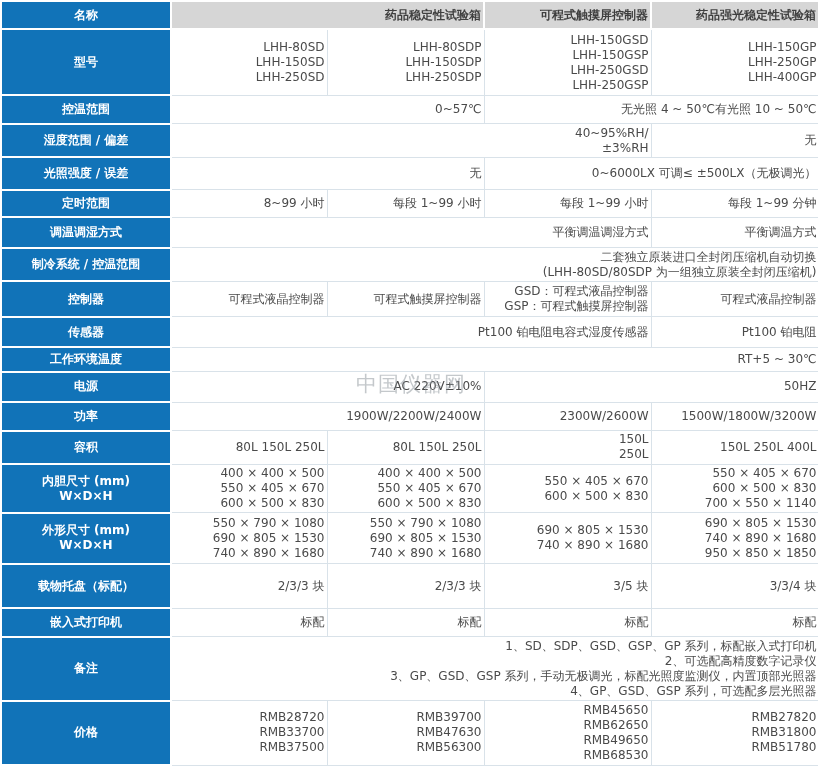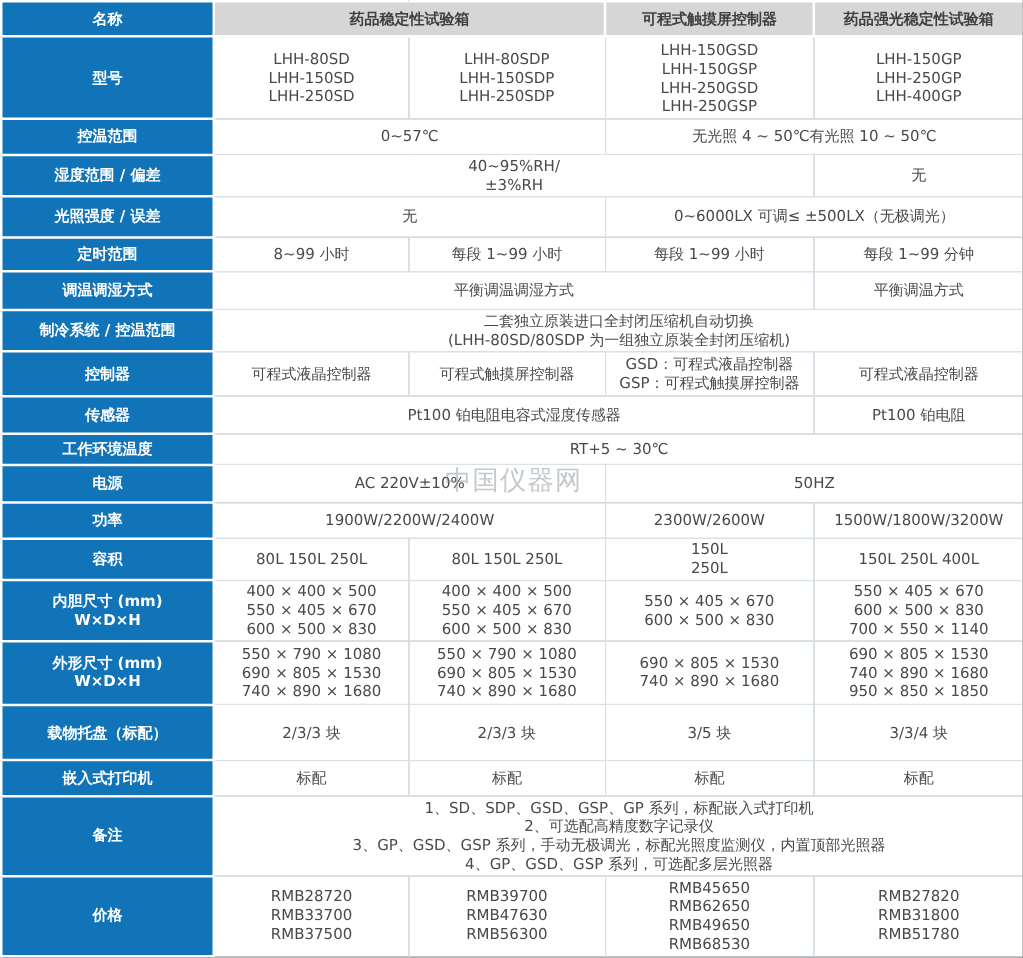--- a/index.html
+++ b/index.html
@@ -1,20 +1,20 @@
 <!DOCTYPE html>
 <html><head>
 <meta charset="utf-8">
 <style>
   html,body{margin:0;padding:0;background:#ffffff;}
   *{box-sizing:border-box;}
   .page{
     position:relative;
     width:818px;height:766px;
-    background:#404040;
+    background:#0f172a;
     font-family:"DejaVu Sans","Liberation Sans",sans-serif;
     overflow:hidden;
   }
   table.spec{
     width:818px;height:766px;
     border-collapse:collapse;
     table-layout:fixed;
   }
   th.rowhdr{
     background:#1173b8;
@@ -24,21 +24,21 @@
     text-align:center;
     vertical-align:middle;
     border:2px solid #ffffff;
     line-height:15px;
     padding:1px 2px;
   }
   td.cell{
     background:#ffffff;
     color:#4a4a4a;
     font-size:12px;
-    text-align:center;
+    text-align:right;
     vertical-align:middle;
     border:1px solid #d9e2e9;
     line-height:15px;
     padding:1px 2px;
   }
   td.cell.grey{
     background:#d6d6d6;
     color:#3f3f3f;
     font-weight:bold;
     border:2px solid #ffffff;

